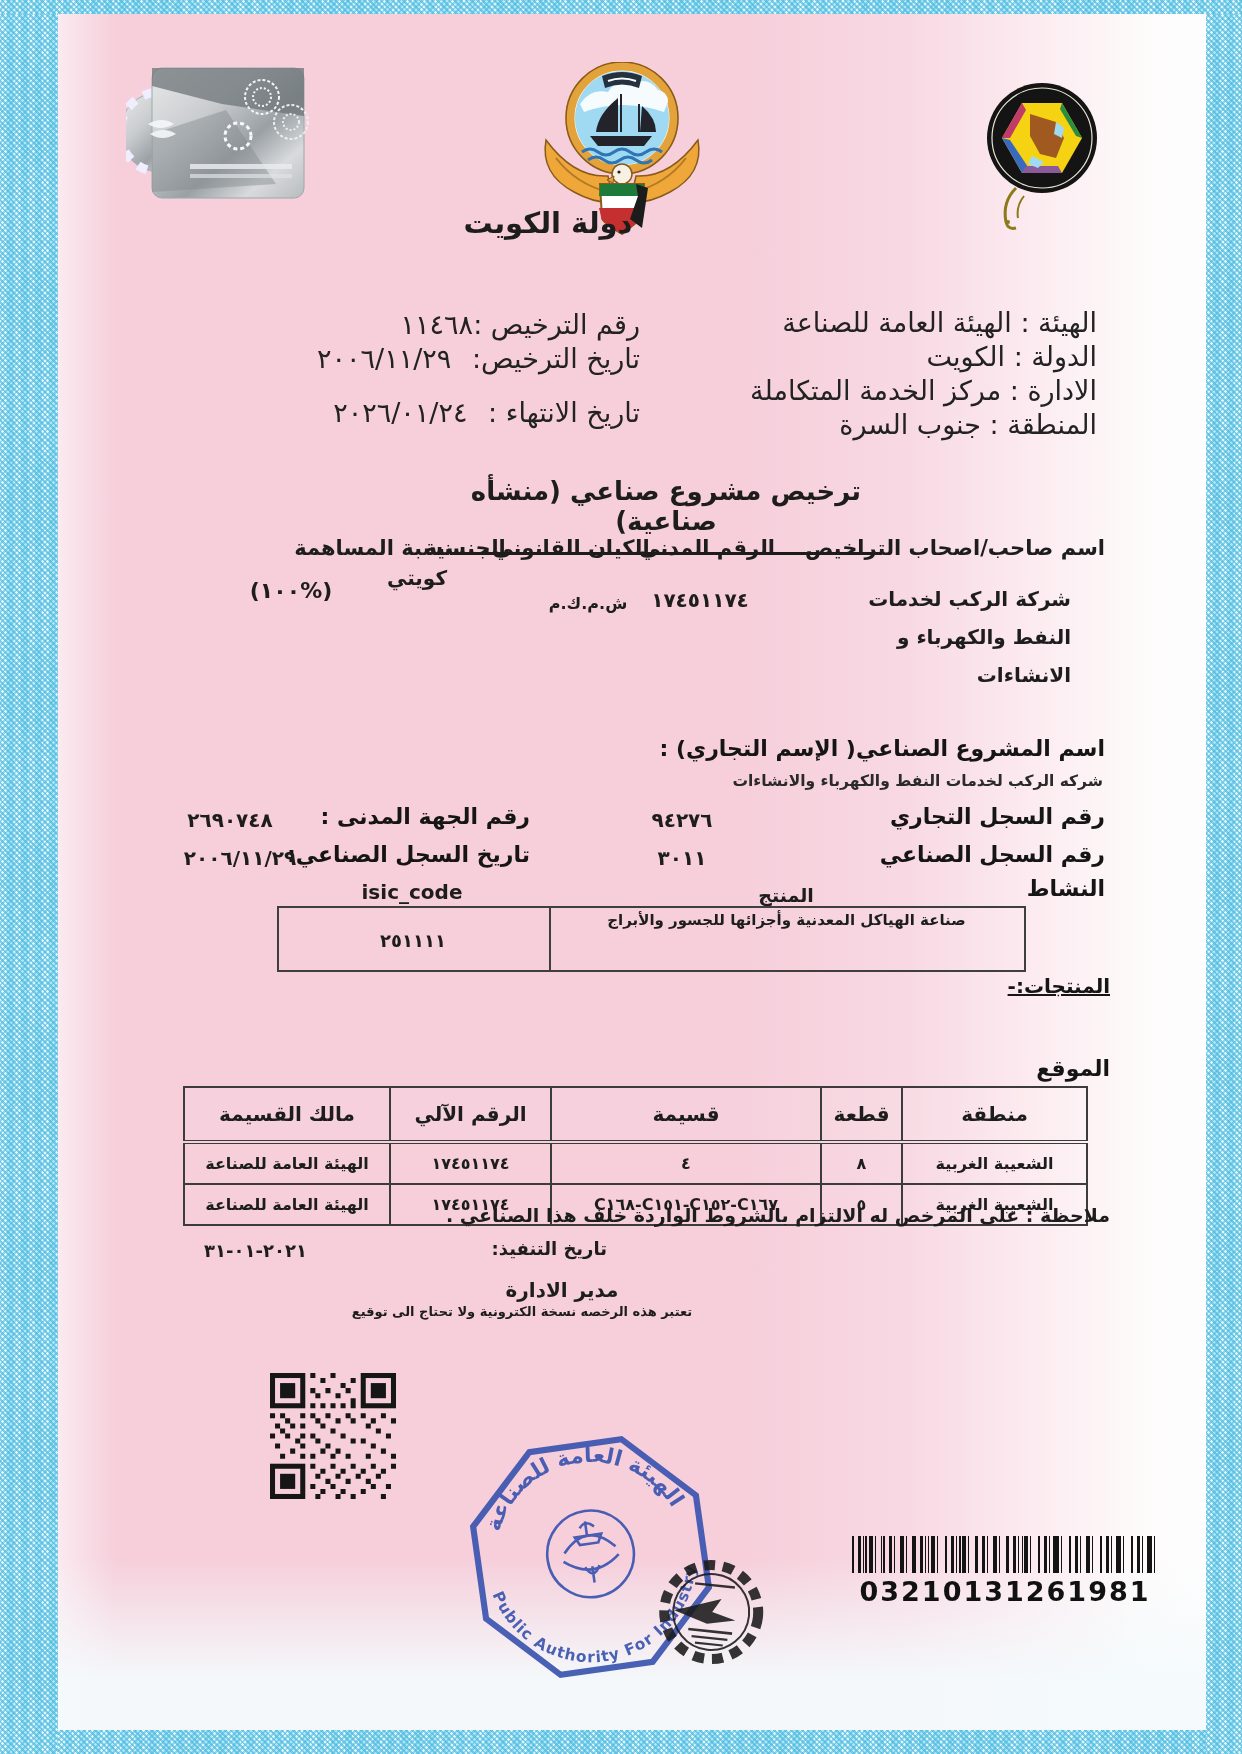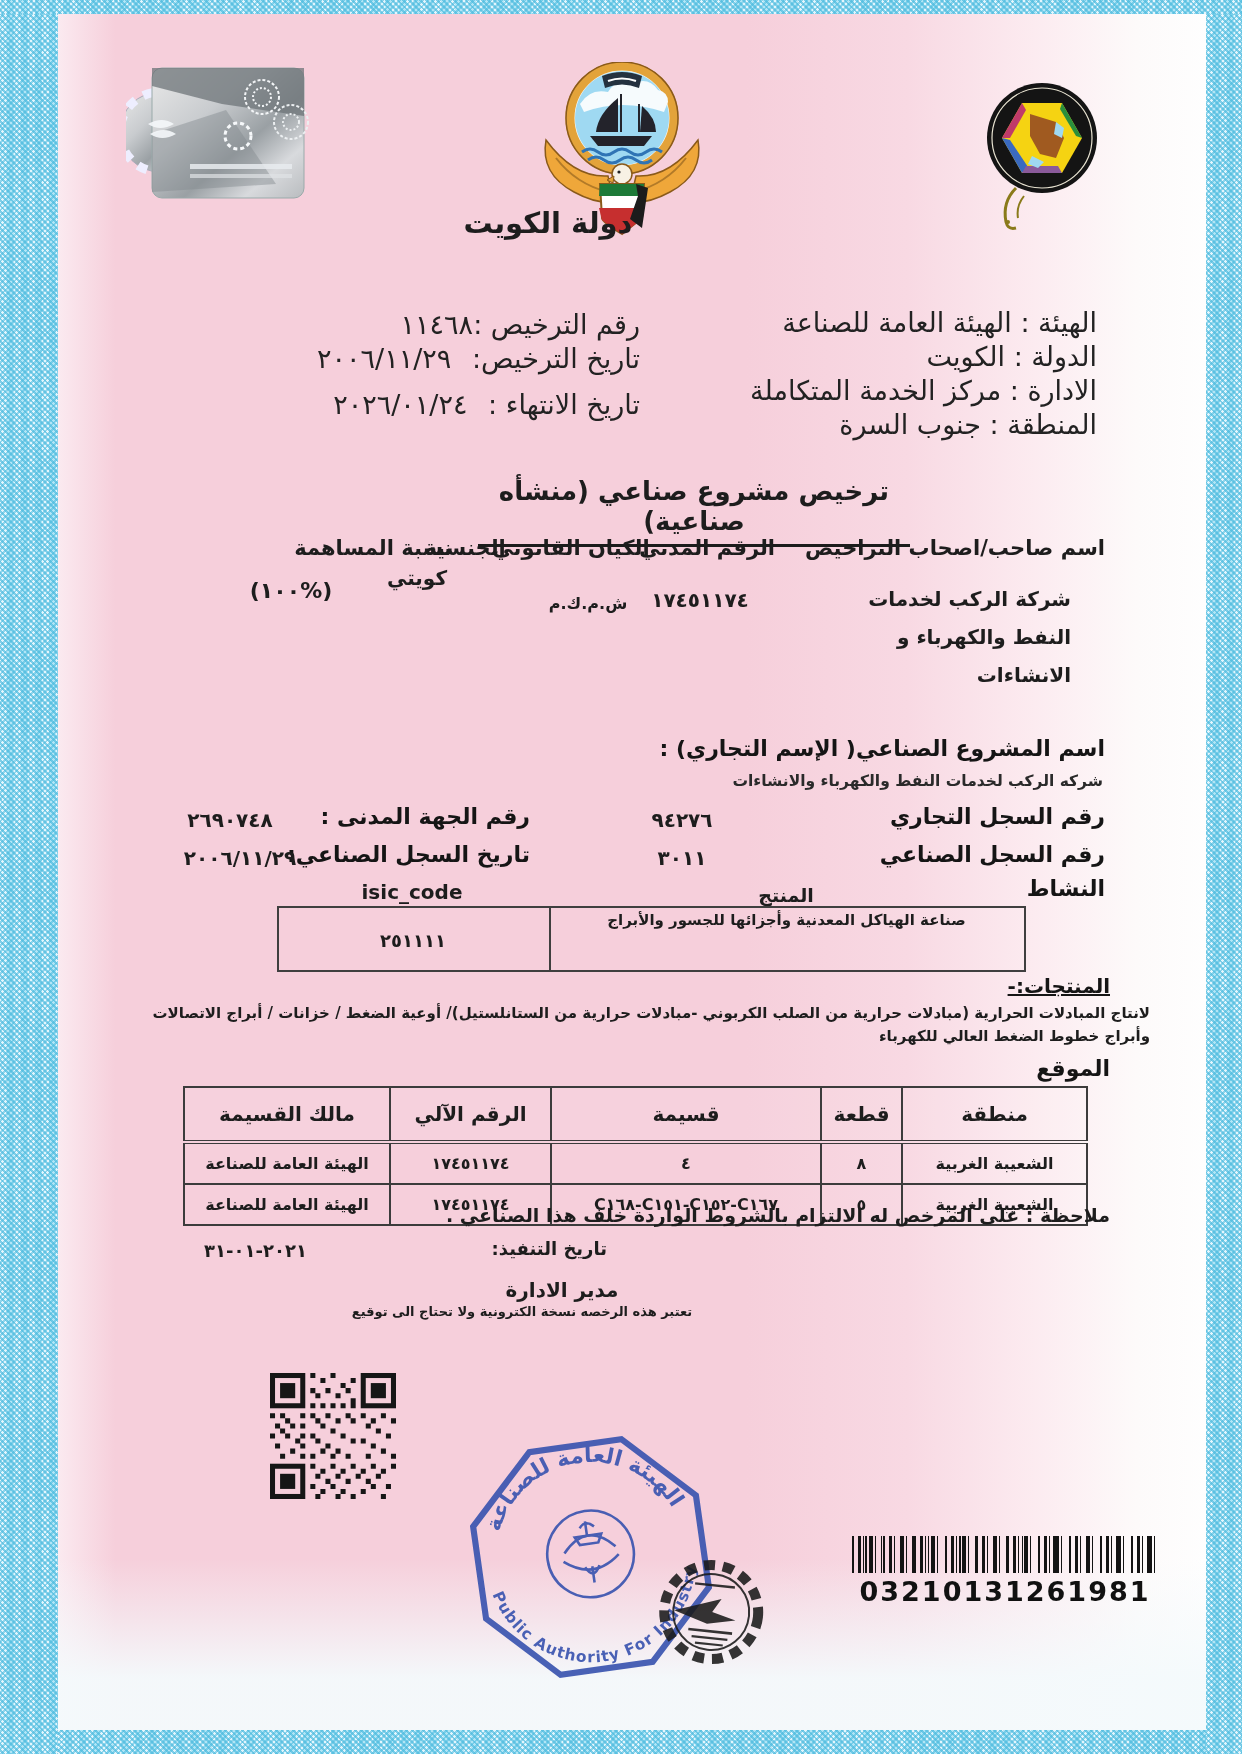--- a/index.html
+++ b/index.html
@@ -147,27 +147,27 @@
   </div>
 
   <div class="abs ar rt" style="right:602px;top:308px">
     <div class="meta-line">
       <span>رقم الترخيص :</span><span dir="ltr">١١٤٦٨</span>
     </div>
     <div class="meta-line">
       <span>تاريخ الترخيص:</span>
       <span dir="ltr" class="val-gap">٢٠٠٦/١١/٢٩</span>
     </div>
-    <div class="meta-line" style="margin-top:12px">
+    <div class="meta-line" style="margin-top:20px">
       <span>تاريخ الانتهاء :</span>
       <span dir="ltr" class="val-gap">٢٠٢٦/٠١/٢٤</span>
     </div>
   </div>
 
-  <div class="abs ar b ctr" style="left:478px;top:476px;width:432px;font-size:26px;border-bottom:3px solid #1c1c1c;padding-bottom:8px">ترخيص مشروع صناعي (منشأه صناعية)</div>
+  <div class="abs ar b ctr" style="left:450px;top:476px;width:432px;font-size:26px;border-bottom:3px solid #1c1c1c;padding-bottom:16px">ترخيص مشروع صناعي (منشأه صناعية)</div>
 
   <div class="abs ar b" style="right:137px;top:536px;font-size:21px;white-space:nowrap">اسم صاحب/اصحاب التراخيص</div>
   <div class="abs ar b ctr" style="left:627px;top:536px;width:160px;font-size:21px">الرقم المدني</div>
   <div class="abs ar b ctr" style="left:491px;top:536px;width:160px;font-size:21px">الكيان القانوني</div>
   <div class="abs ar b ctr" style="left:405px;top:536px;width:120px;font-size:21px">الجنسية</div>
   <div class="abs ar b ctr" style="left:293px;top:536px;width:160px;font-size:21px">نسبة المساهمة</div>
 
   <div class="abs ar b ctr" style="left:367px;top:566px;width:100px;font-size:20px">كويتي</div>
   <div class="abs b ctr" dir="ltr" style="left:221px;top:578px;width:140px;font-size:22px">(١٠٠%)</div>
   <div class="abs ar rt b" style="right:171px;top:580px;width:228px;font-size:20px;line-height:38px">شركة الركب لخدمات النفط والكهرباء و الانشاءات</div>
@@ -190,21 +190,20 @@
   <div class="abs ar heading" style="right:137px;top:876px">النشاط</div>
   <div class="abs ar b ctr" style="left:686px;top:884px;width:200px;font-size:19px">المنتج</div>
   <div class="abs b ctr" dir="ltr" style="left:312px;top:880px;width:200px;font-size:20px">isic_code</div>
   <div class="abs act-box" style="left:277px;top:906px;width:745px;height:62px">
     <div class="act-div" style="left:270px"></div>
     <div class="abs ar ctr b" style="left:280px;top:3px;width:455px;font-size:15px">صناعة الهياكل المعدنية وأجزائها للجسور والأبراج</div>
     <div class="abs b ctr" dir="ltr" style="left:0;top:22px;width:268px;font-size:18px">٢٥١١١١</div>
   </div>
 
   <div class="abs ar heading" style="right:132px;top:974px;font-size:20px;text-decoration:underline">المنتجات:-</div>
-  <div class="abs ar rt b" style="right:92px;top:1002px;width:1000px;font-size:15px;line-height:1.55">لانتاج المبادلات الحرارية (مبادلات حرارية من الصلب الكربوني -مبادلات حرارية من الستانلستيل)/ أوعية الضغط / خزانات / أبراج الاتصالات وأبراج خطوط الضغط العالي للكهرباء</div>
 
   <div class="abs ar heading" style="right:132px;top:1056px">الموقع</div>
   <table class="tbl abs" style="left:183px;top:1086px;width:903px">
     <colgroup>
         <col style="width:185px">
         <col style="width:81px">
         <col style="width:270px">
         <col style="width:161px">
         <col style="width:206px">
       </colgroup>

